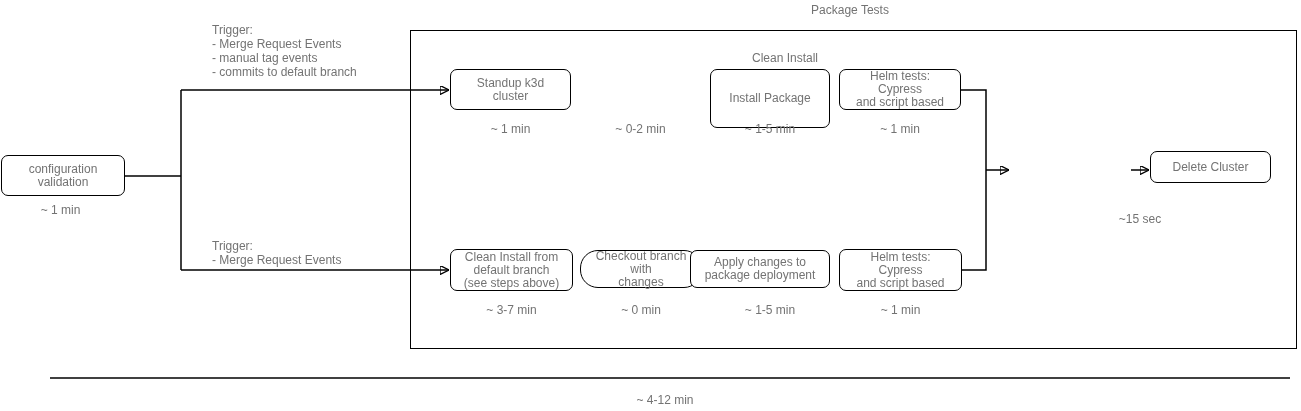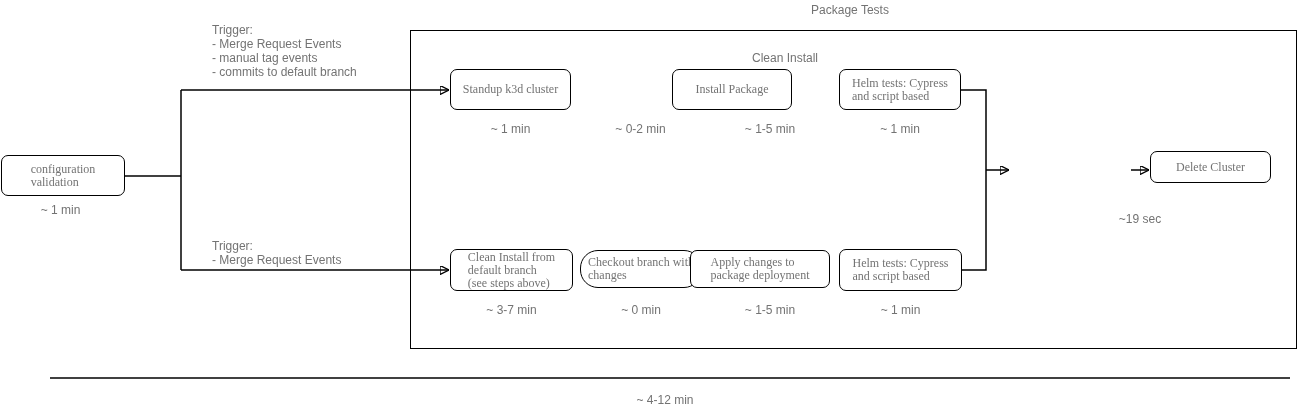--- a/index.html
+++ b/index.html
@@ -30,25 +30,25 @@
   }
   .node {
     position: absolute;
     box-sizing: border-box;
     border: 1.5px solid #000000;
     border-radius: 7px;
     background: #ffffff;
     display: flex;
     align-items: center;
     justify-content: center;
+    text-align: center;
     font-size: 12px;
     line-height: 13px;
     white-space: pre-line;
-    padding: 1px;
-    font-family: Liberation Serif, serif;
+    padding: 7px;
   }
   .txt {
     position: absolute;
     font-size: 12px;
     line-height: 14px;
   }
   .center { text-align: center; }
   .pre { white-space: pre-line; }
 </style>
 </head>
@@ -85,21 +85,21 @@
   <div class="txt center" style="left:0px; top:203px; width:121px;">~ 1 min</div>
 
   <div class="txt pre" style="left:212px; top:23px;">Trigger:
 - Merge Request Events
 - manual tag events
 - commits to default branch</div>
   <div class="txt pre" style="left:212px; top:239px;">Trigger:
 - Merge Request Events</div>
 
   <div class="node" style="left:450px; top:69px; width:121px; height:41px;">Standup k3d cluster</div>
-  <div class="node" style="left:672px; top:69px; width:120px; height:41px;">Install Package</div>
+  <div class="node" style="left:710px; top:69px; width:120px; height:59px;">Install Package</div>
   <div class="node" style="left:839px; top:69px; width:122px; height:41px;">Helm tests: Cypress
 and script based</div>
 
   <div class="txt center" style="left:450px; top:122px; width:121px;">~ 1 min</div>
   <div class="txt center" style="left:580px; top:122px; width:121px;">~ 0-2 min</div>
   <div class="txt center" style="left:710px; top:122px; width:120px;">~ 1-5 min</div>
   <div class="txt center" style="left:839px; top:122px; width:122px;">~ 1 min</div>
 
   <div class="node" style="left:450px; top:249px; width:123px; height:42px;">Clean Install from
 default branch
@@ -110,17 +110,17 @@
 package deployment</div>
   <div class="node" style="left:839px; top:249px; width:123px; height:42px;">Helm tests: Cypress
 and script based</div>
 
   <div class="txt center" style="left:450px; top:303px; width:123px;">~ 3-7 min</div>
   <div class="txt center" style="left:580px; top:303px; width:122px;">~ 0 min</div>
   <div class="txt center" style="left:710px; top:303px; width:120px;">~ 1-5 min</div>
   <div class="txt center" style="left:839px; top:303px; width:123px;">~ 1 min</div>
 
   <div class="node" style="left:1150px; top:151px; width:121px; height:32px;">Delete Cluster</div>
-  <div class="txt center" style="left:1030px; top:212px; width:220px;">~19 sec</div>
+  <div class="txt center" style="left:1030px; top:212px; width:220px;">~15 sec</div>
 
   <div class="txt center" style="left:565px; top:393px; width:200px;">~ 4-12 min</div>
 
 </div>
 
 </body></html>

